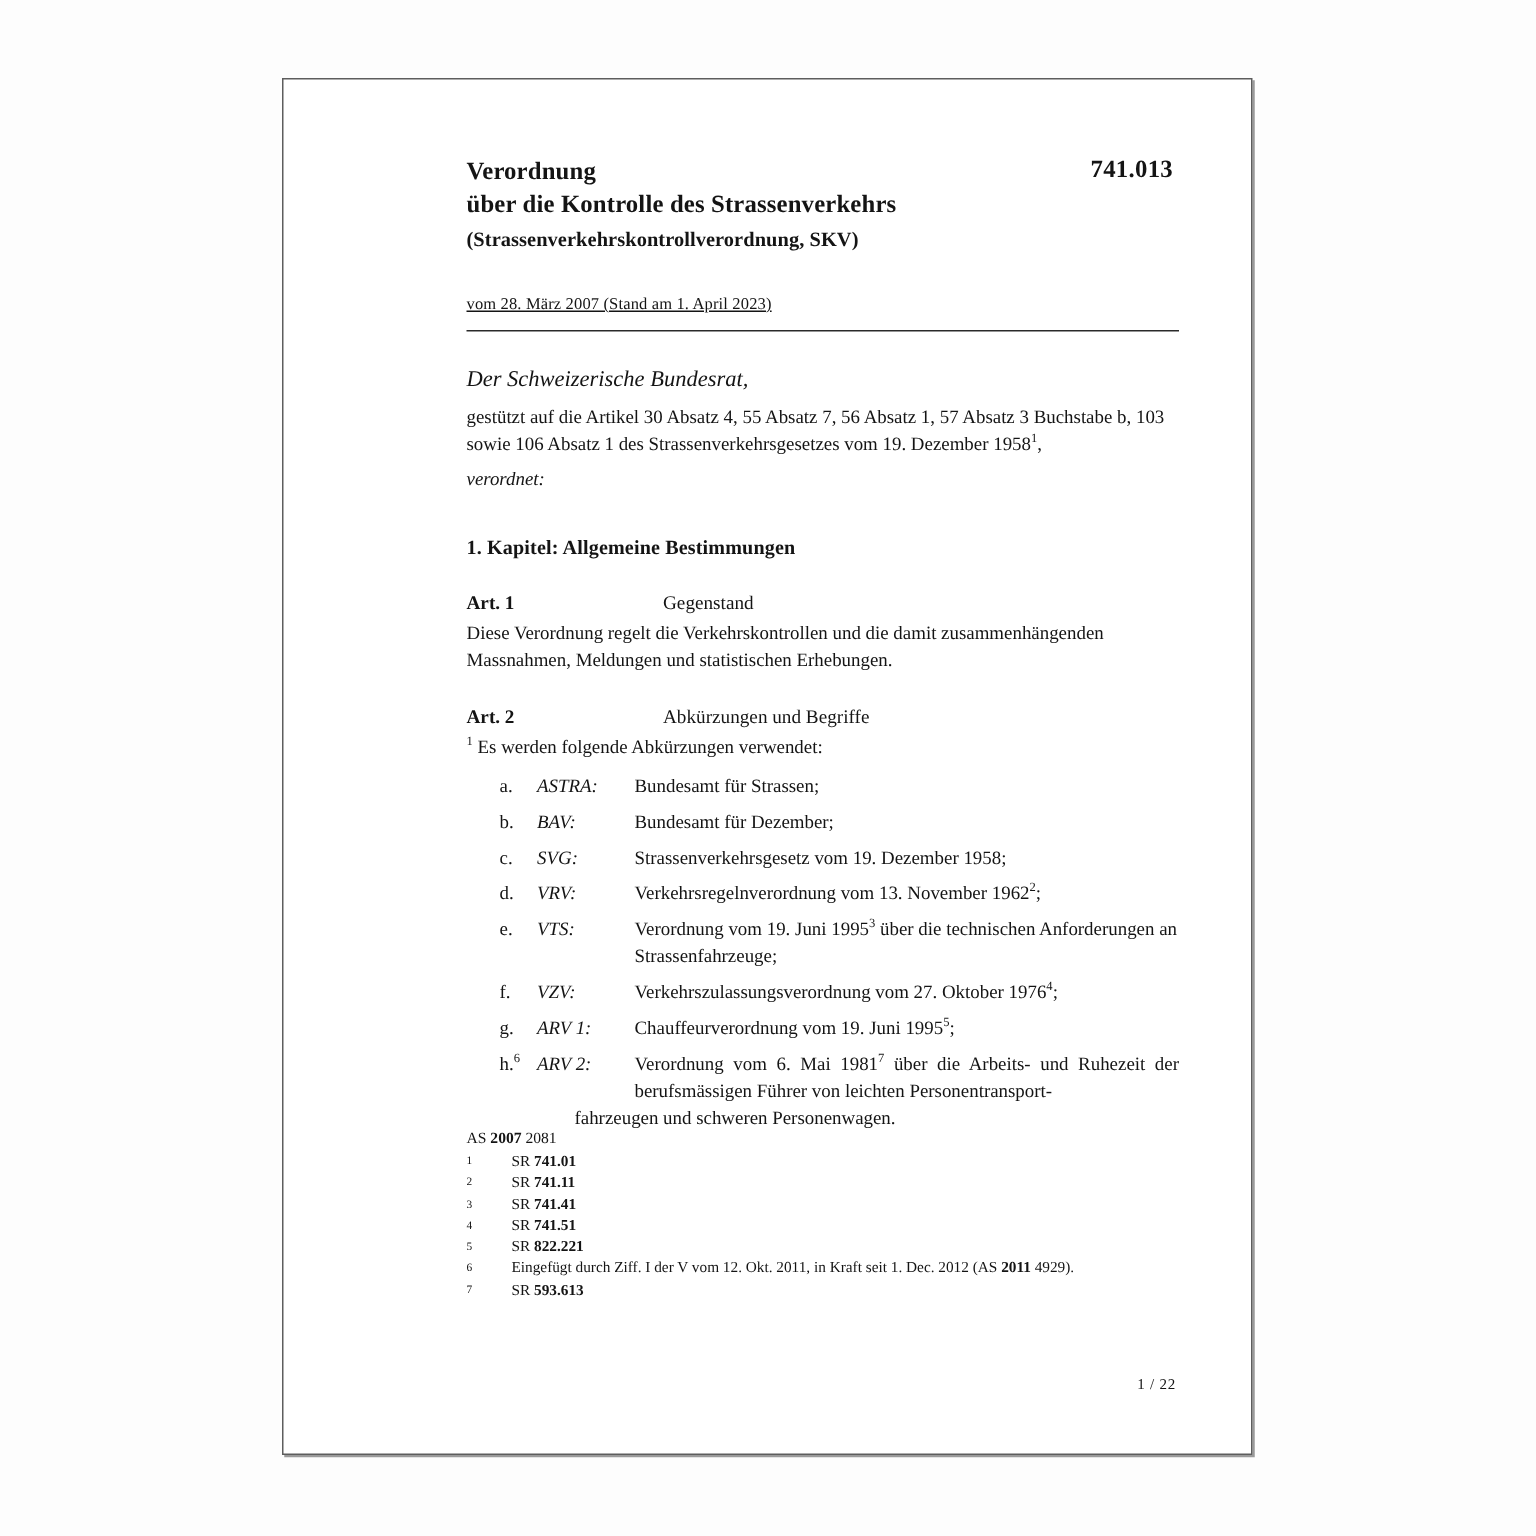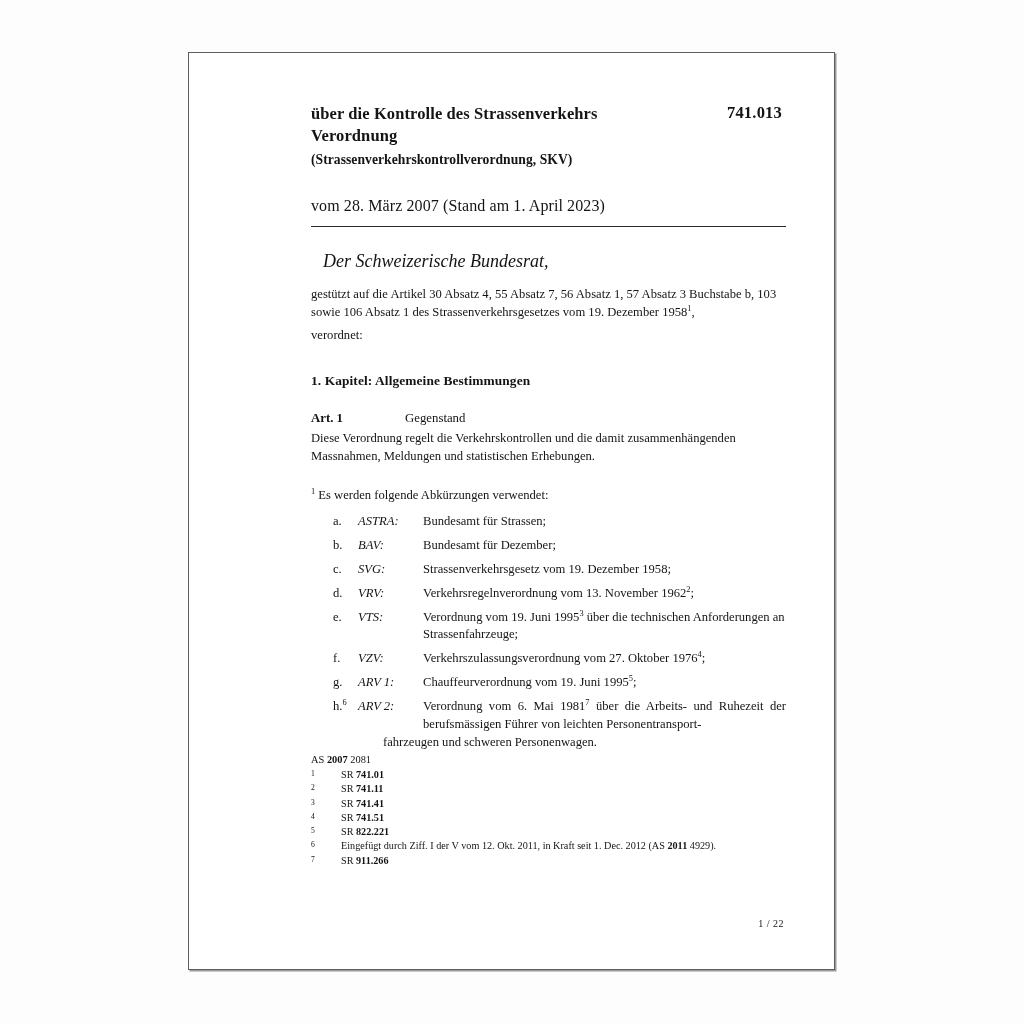--- a/index.html
+++ b/index.html
@@ -60,67 +60,70 @@
     letter-spacing: 0.1px;
   }
   .title-short {
     font-weight: bold;
     font-size: 13.6px;
     line-height: 1.3;
     margin: 5px 0 0 0;
     letter-spacing: 0.05px;
   }
   .date-line {
-    font-size: 16px;
+    font-size: 11px;
     margin: 28px 0 0 0;
     letter-spacing: 0.1px;
+    text-decoration: underline;
   }
   .rule {
     margin-top: 11px;
     border: 0;
     border-top: 1.6px solid #2a2a2a;
     width: 100%;
   }
 
   
   .preamble {
     margin-top: 22px;
   }
   .pre-italic {
     font-style: italic;
-    font-size: 18px;
+    font-size: 15px;
     line-height: 1.42;
-    margin: 12px;
+    margin: 0;
   }
   .pre-body {
     font-size: 12.6px;
     line-height: 1.42;
     margin: 6px 0 0 0;
   }
   .pre-verordnet {
+    font-style: italic;
     font-size: 12.6px;
     margin: 6px 0 0 0;
   }
 
   
   .chapter-heading {
     font-weight: bold;
     font-size: 13.4px;
     margin: 30px 0 0 0;
     letter-spacing: 0.1px;
   }
 
   
   .article {
     margin-top: 22px;
   }
   .article-head {
     display: flex;
     font-size: 12.8px;
     margin-bottom: 4px;
+    gap: 37px;
   }
   .article-num {
     font-weight: bold;
     width: 94px;
     flex: 0 0 94px;
   }
   .article-title {
     font-weight: normal;
   }
   .article-para {
@@ -218,22 +221,22 @@
 <body>
 
 <div id="viewport">
   <div id="page-sheet">
 
     <div id="page-content">
 
       <div class="masthead">
         <div class="doc-number">741.013</div>
         <div class="title-main">
+          <div>Verordnung</div>
           <div>über die Kontrolle des Strassenverkehrs</div>
-          <div>Verordnung</div>
         </div>
         <div class="title-short">(Strassenverkehrskontrollverordnung, SKV)</div>
         <div class="date-line">vom 28. März 2007 (Stand am 1. April 2023)</div>
         <hr class="rule">
       </div>
 
       <div class="preamble">
         <p class="pre-italic">Der Schweizerische Bundesrat,</p>
         <p class="pre-body"><span>gestützt auf die Artikel 30 Absatz 4, 55 Absatz 7, 56 Absatz 1, 57 Absatz 3 Buchstabe b, 103 sowie 106 Absatz 1 des Strassenverkehrsgesetzes vom 19. Dezember 1958</span><sup>1</sup><span>,</span></p>
         <p class="pre-verordnet">verordnet:</p>
@@ -243,20 +246,24 @@
 
       <div class="article">
         <div class="article-head">
           <span class="article-num">Art. 1</span>
           <span class="article-title">Gegenstand</span>
         </div>
         <p class="article-para">Diese Verordnung regelt die Verkehrskontrollen und die damit zusammenhängenden Massnahmen, Meldungen und statistischen Erhebungen.</p>
       </div>
 
       <div class="article">
+        <div class="article-head">
+          <span class="article-num">Art. 2</span>
+          <span class="article-title">Abkürzungen und Begriffe</span>
+        </div>
         <p class="article-para"><span class="para-marker">1</span> <span>Es werden folgende Abkürzungen verwendet:</span></p>
 
         <ul class="abbr-list" id="abbr-list">
             <li class="abbr-item">
               <span class="abbr-letter">a.</span>
               <span class="abbr-key">ASTRA:</span>
               <span class="abbr-desc"><span>Bundesamt für Strassen;</span></span>
             </li>
             <li class="abbr-item">
               <span class="abbr-letter">b.</span>
@@ -320,21 +327,21 @@
           <div class="fn-row">
             <span class="fn-num">5</span>
             <span class="fn-text"><span>SR </span><b>822.221</b></span>
           </div>
           <div class="fn-row">
             <span class="fn-num">6</span>
             <span class="fn-text"><span>Eingefügt durch Ziff. I der V vom 12. Okt. 2011, in Kraft seit 1. Dec. 2012 (AS </span><b>2011</b><span> 4929).</span></span>
           </div>
           <div class="fn-row">
             <span class="fn-num">7</span>
-            <span class="fn-text"><span>SR </span><b>911.266</b></span>
+            <span class="fn-text"><span>SR </span><b>593.613</b></span>
           </div>
         </div>
     </div>
 
     <div id="page-footer">1 / 22</div>
 
   </div>
 </div>
 
 </body></html>

